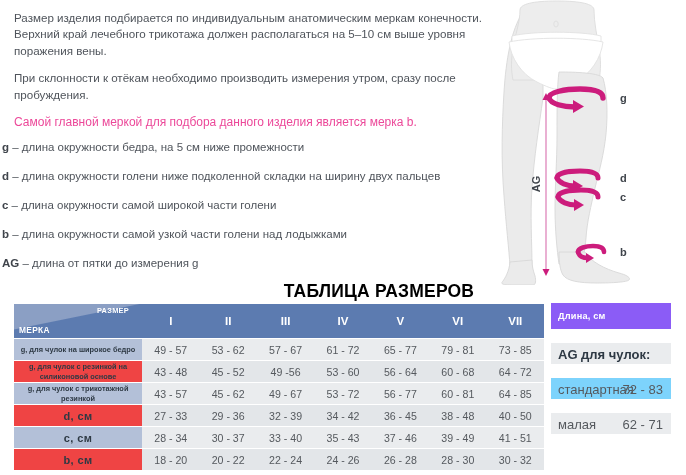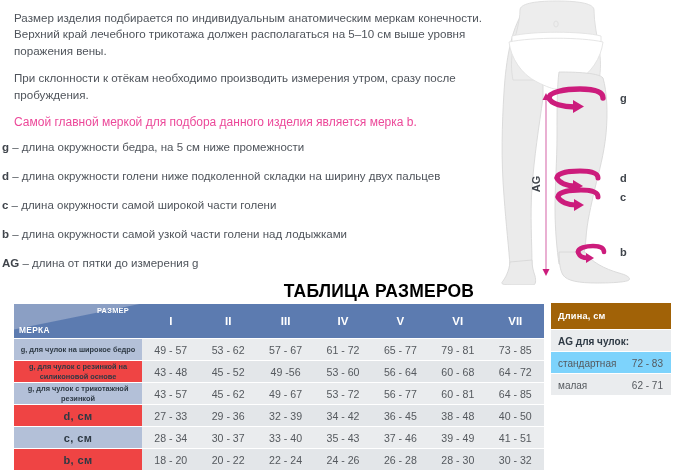--- a/index.html
+++ b/index.html
@@ -79,26 +79,26 @@
   .row-label.big{font-size:11px;line-height:12px;letter-spacing:.4px;}
   .row-val{
     background:#eaecee;color:#55595e;font-size:10.6px;text-align:center;height:21px;
   }
   tr.alt .row-val{background:#e3e6e9;}
   tr.alt .row-label{background:#ef4444;}
 
   
   #length-panel{position:absolute;left:551px;top:303px;width:120px;}
   #length-head{
-    background:#a16207;color:#ffffff;height:26px;line-height:26px;
+    background:#8b5cf6;color:#ffffff;height:26px;line-height:26px;
     font-size:9.2px;font-weight:bold;padding-left:7px;letter-spacing:.2px;
   }
   .len-row{
-    background:#eaecee;height:21px;margin-top:1px;position:relative;
-    font-size:10px;color:#55595e;
+    background:#eaecee;height:21px;margin-top:14px;position:relative;
+    font-size:13px;color:#55595e;
   }
   .len-row.alt{background:#7dd3fc;}
   .len-name{position:absolute;left:7px;top:50%;transform:translateY(-50%);}
   .len-name.bold{font-weight:bold;color:#2e3944;}
   .len-val{position:absolute;right:8px;top:50%;transform:translateY(-50%);}
 </style>
 </head>
 <body>
 
 <div id="top-section">

